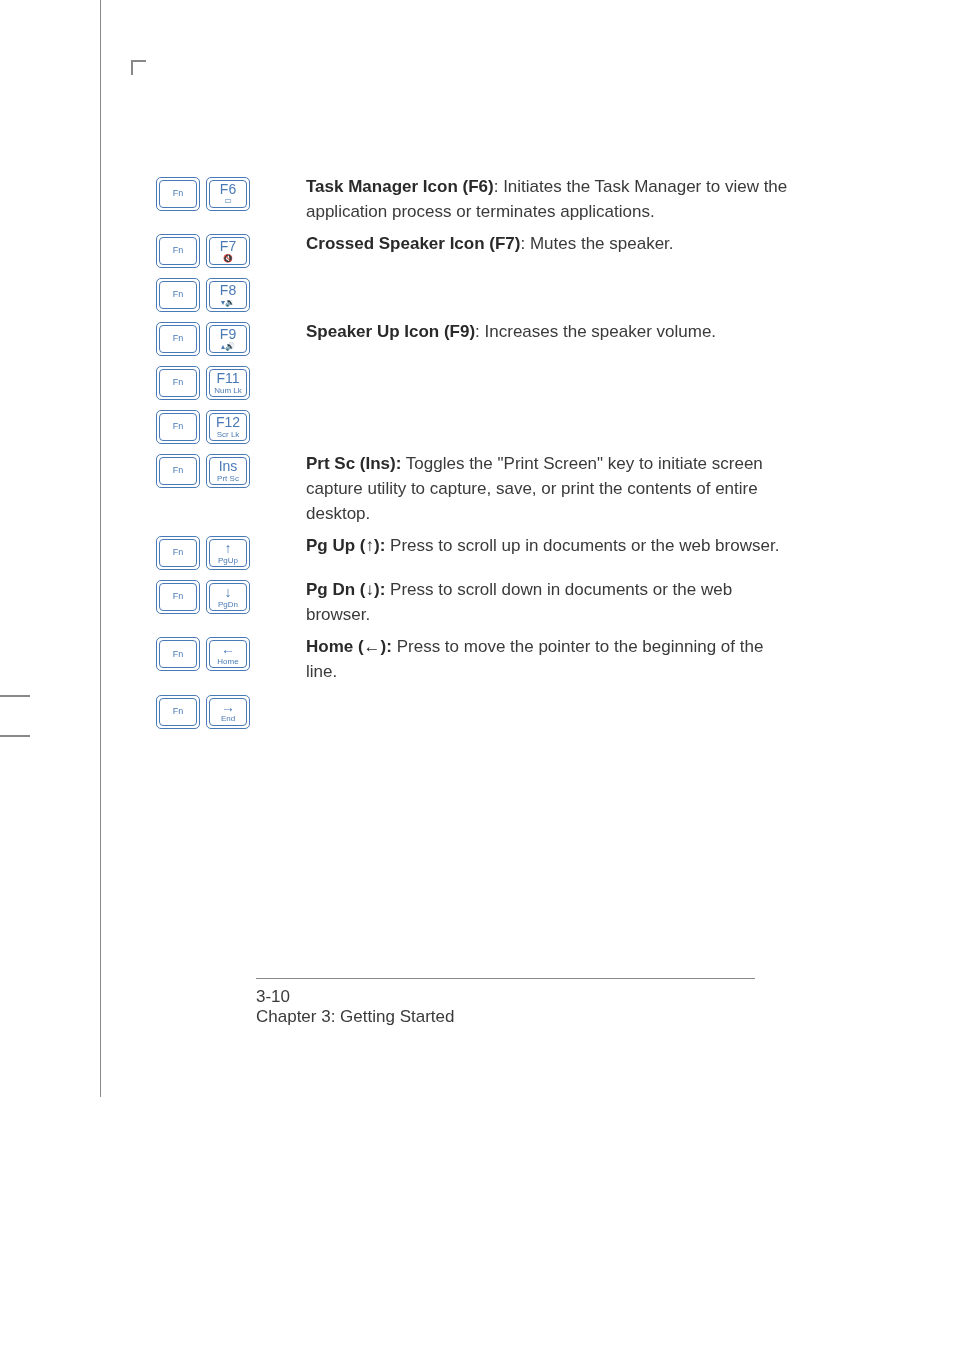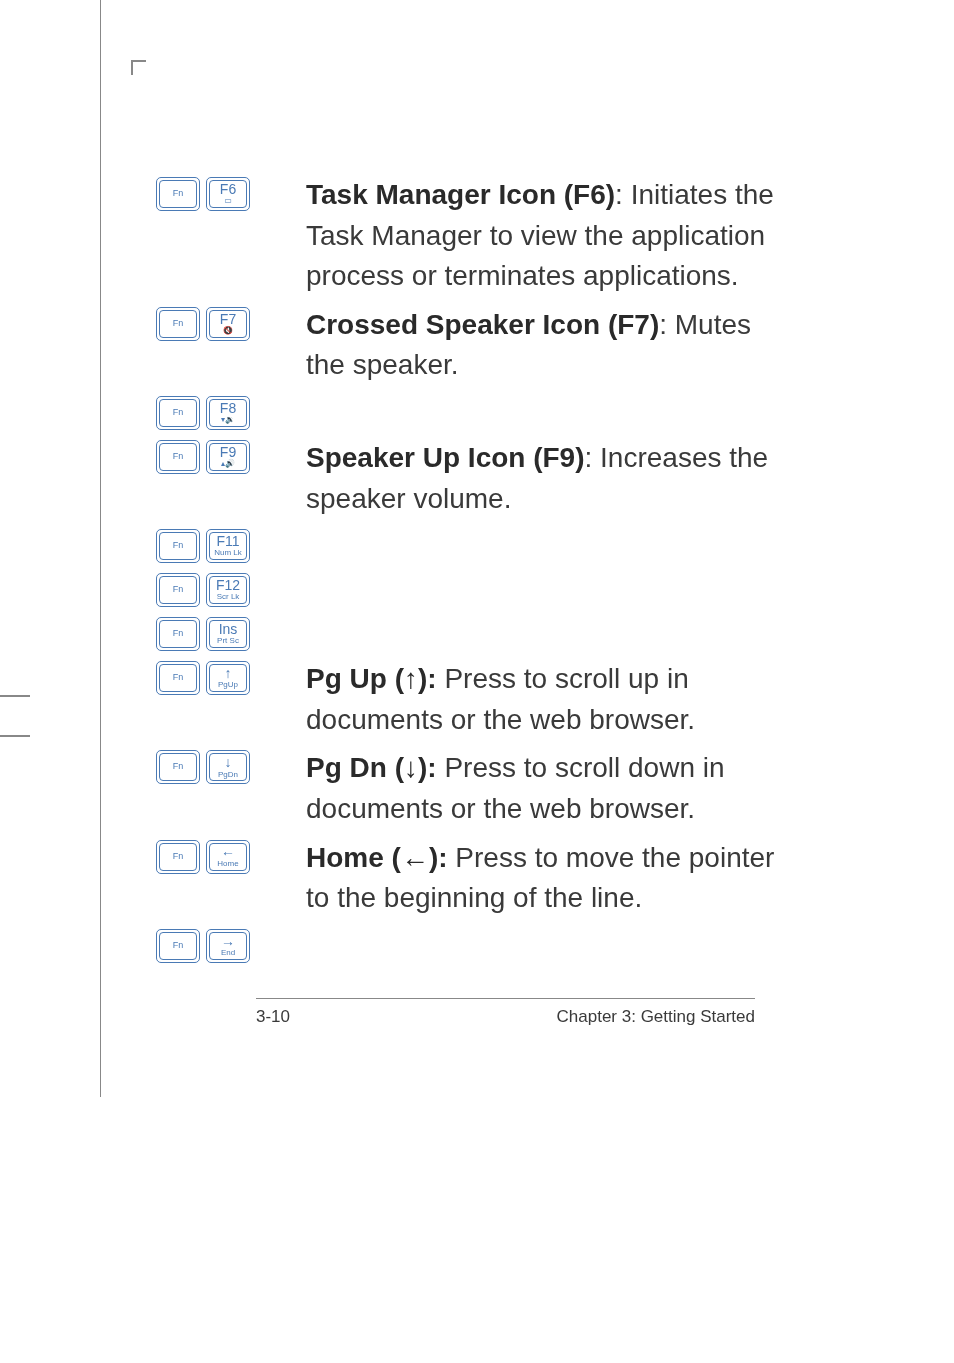--- a/index.html
+++ b/index.html
@@ -49,36 +49,37 @@
     border-radius: 4px;
     display:flex; flex-direction:column; align-items:center; justify-content:center;
     font-size: 9px; line-height:1.1;
     color:#4a7ab5;
   }
   .key-top { font-size: 14px; color:#4a7ab5; }
   .key-bot { font-size: 8px; color:#4a7ab5; }
   .key-fn .key-inner { justify-content:center; }
   .desc {
     flex: 1;
-    font-size: 28px;
+    font-size: 17px;
     line-height: 1.45;
     color: #3a3a3a;
   }
   .desc b, .desc strong { font-weight: 700; color:#2a2a2a; }
   .footer {
     position: absolute;
     bottom: 70px;
     left: 155px;
     right: 95px;
     border-top: 1px solid #888;
     padding-top: 8px;
     display:flex;
     justify-content: space-between;
     font-size: 17px;
     color:#3a3a3a;
+    flex-direction:column;
   }
 </style>
 </head>
 <body>
 
 <div class="crop-left1"></div>
 <div class="crop-left2"></div>
 
 <div class="page">
   <div class="crop-top"></div>
@@ -183,20 +184,21 @@
               <span>Fn</span>
             </div>
           </div>
           <div class="key-outer">
             <div class="key-inner">
               <span class="key-top">Ins</span>
               <span class="key-bot">Prt Sc</span>
             </div>
           </div>
         </div>
+        <div class="desc"><strong>Prt Sc (Ins):</strong><span> </span><span>Toggles the "Print Screen" key to initiate screen capture utility to capture, save, or print the contents of entire desktop.</span></div>
       </div>
       <div class="row">
         <div class="keys">
           <div class="key-outer key-fn">
             <div class="key-inner">
               <span>Fn</span>
             </div>
           </div>
           <div class="key-outer">
             <div class="key-inner">

